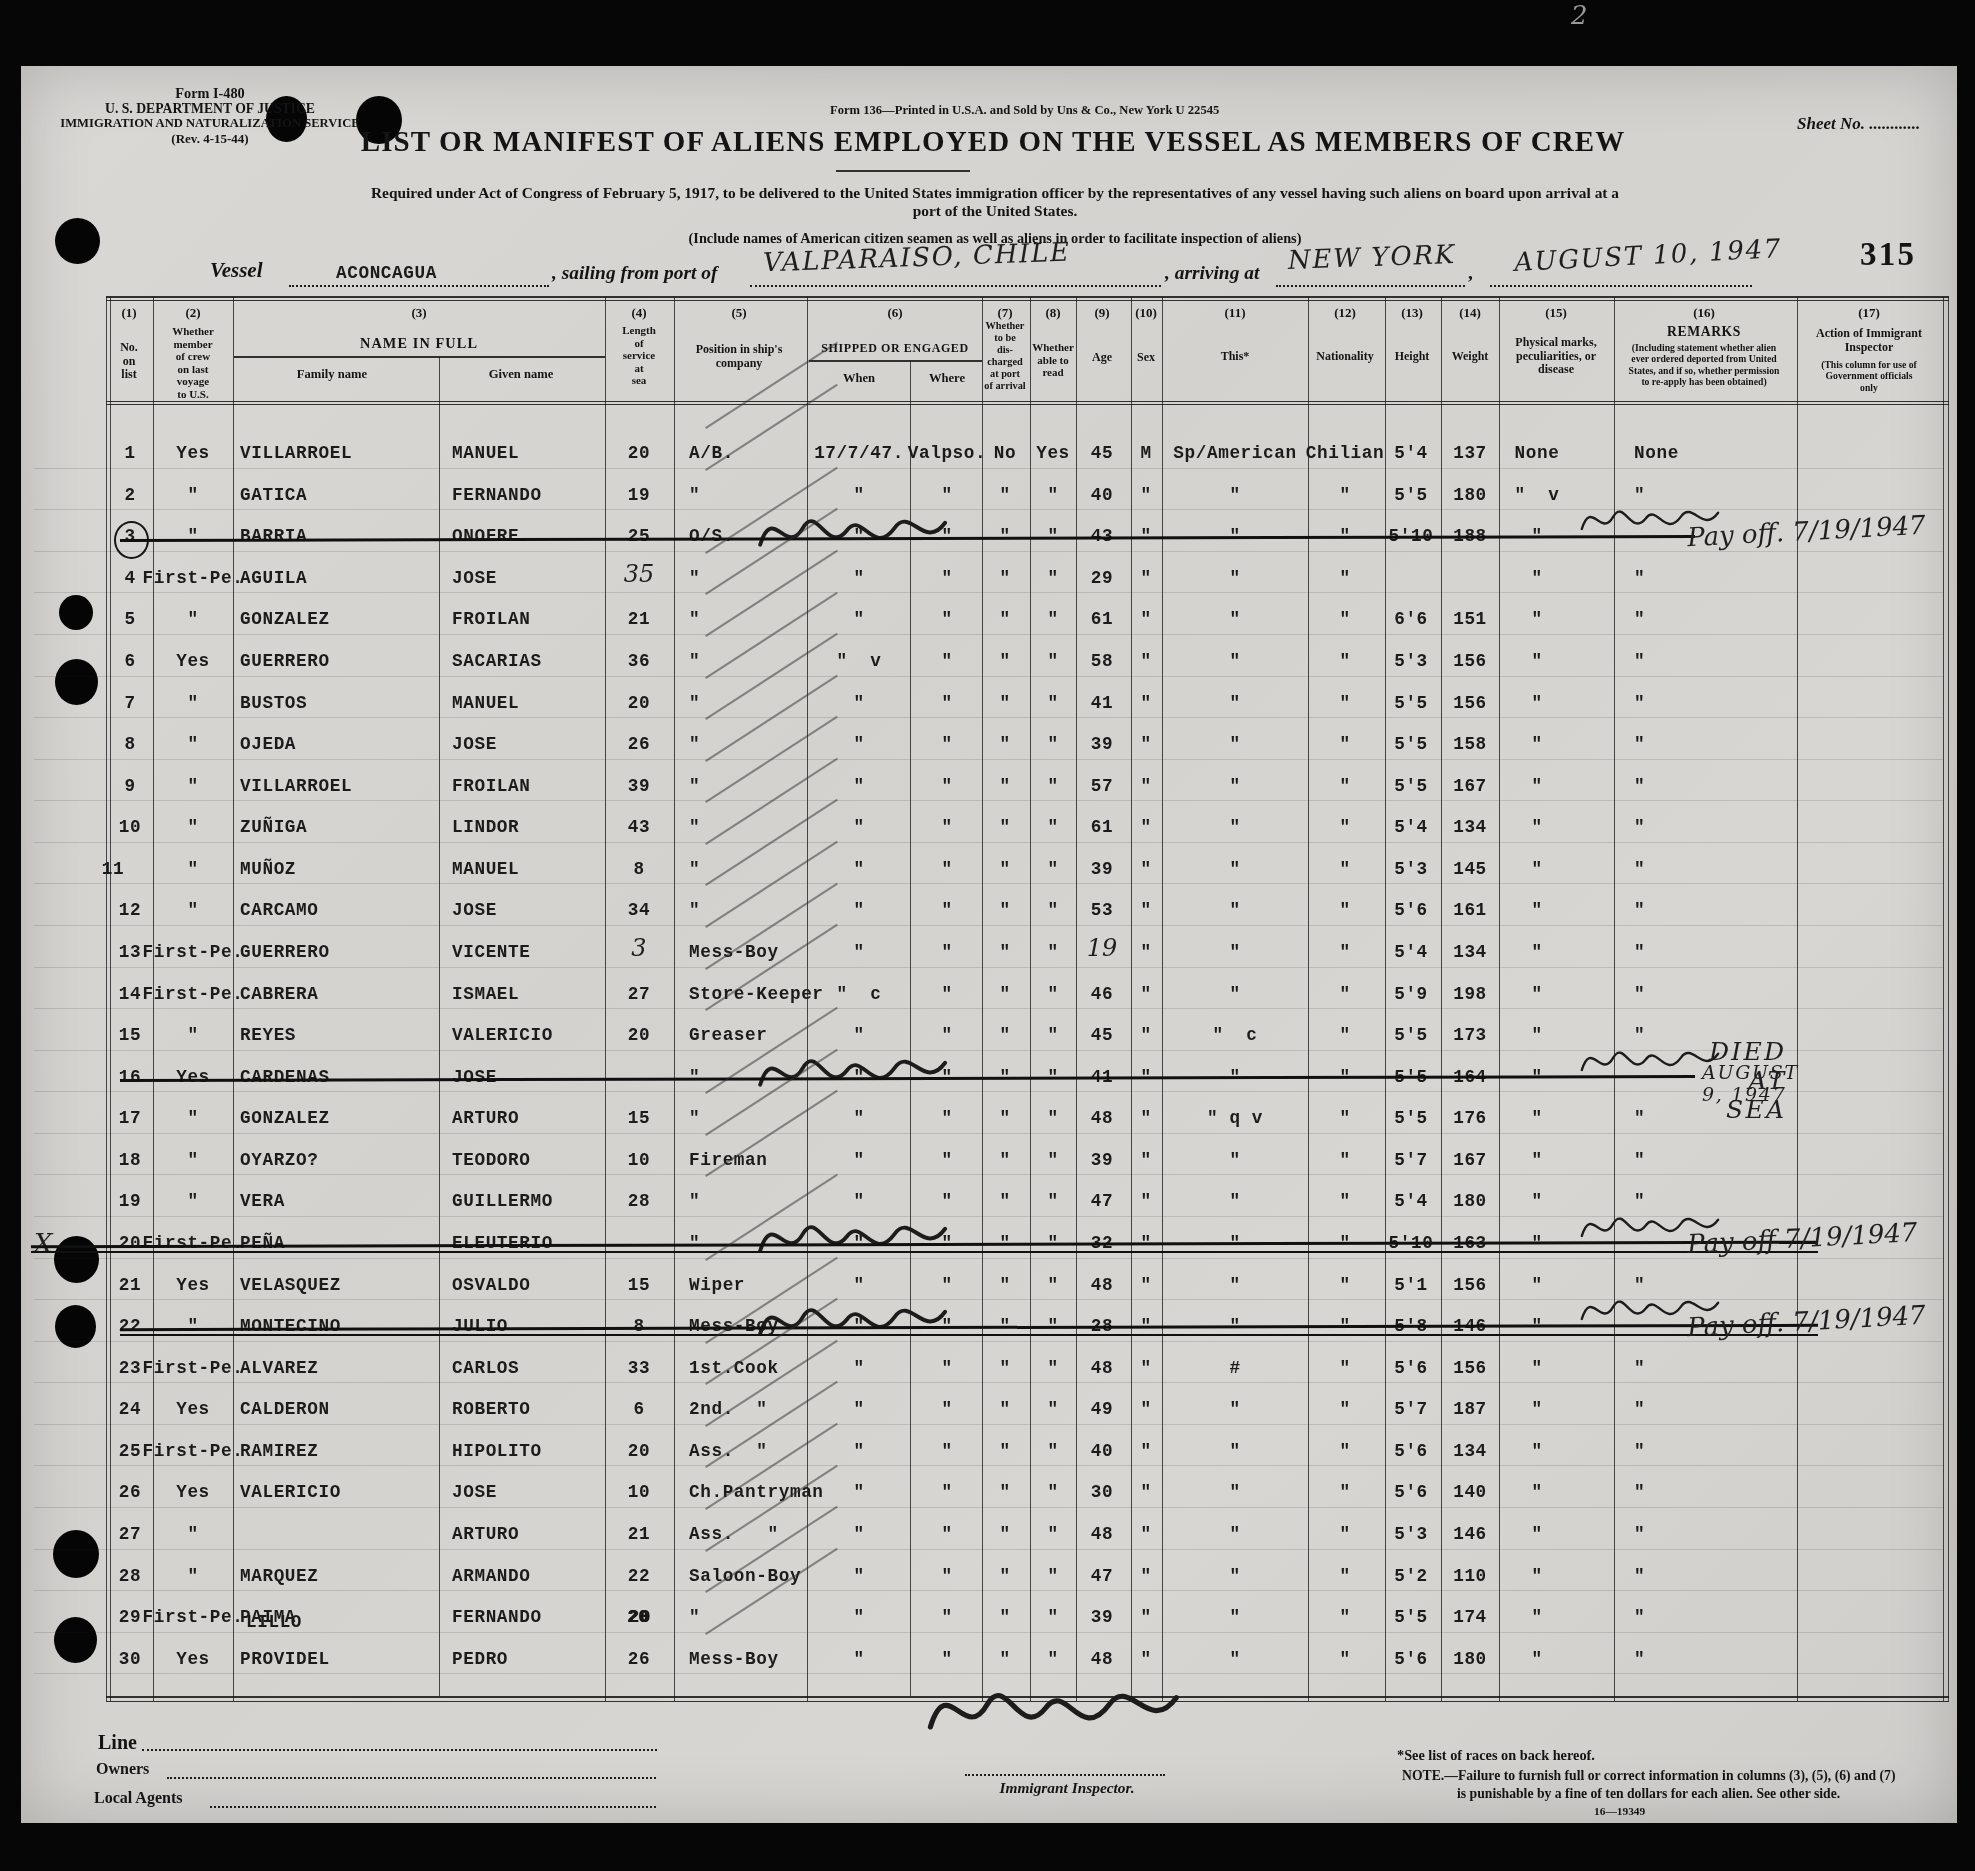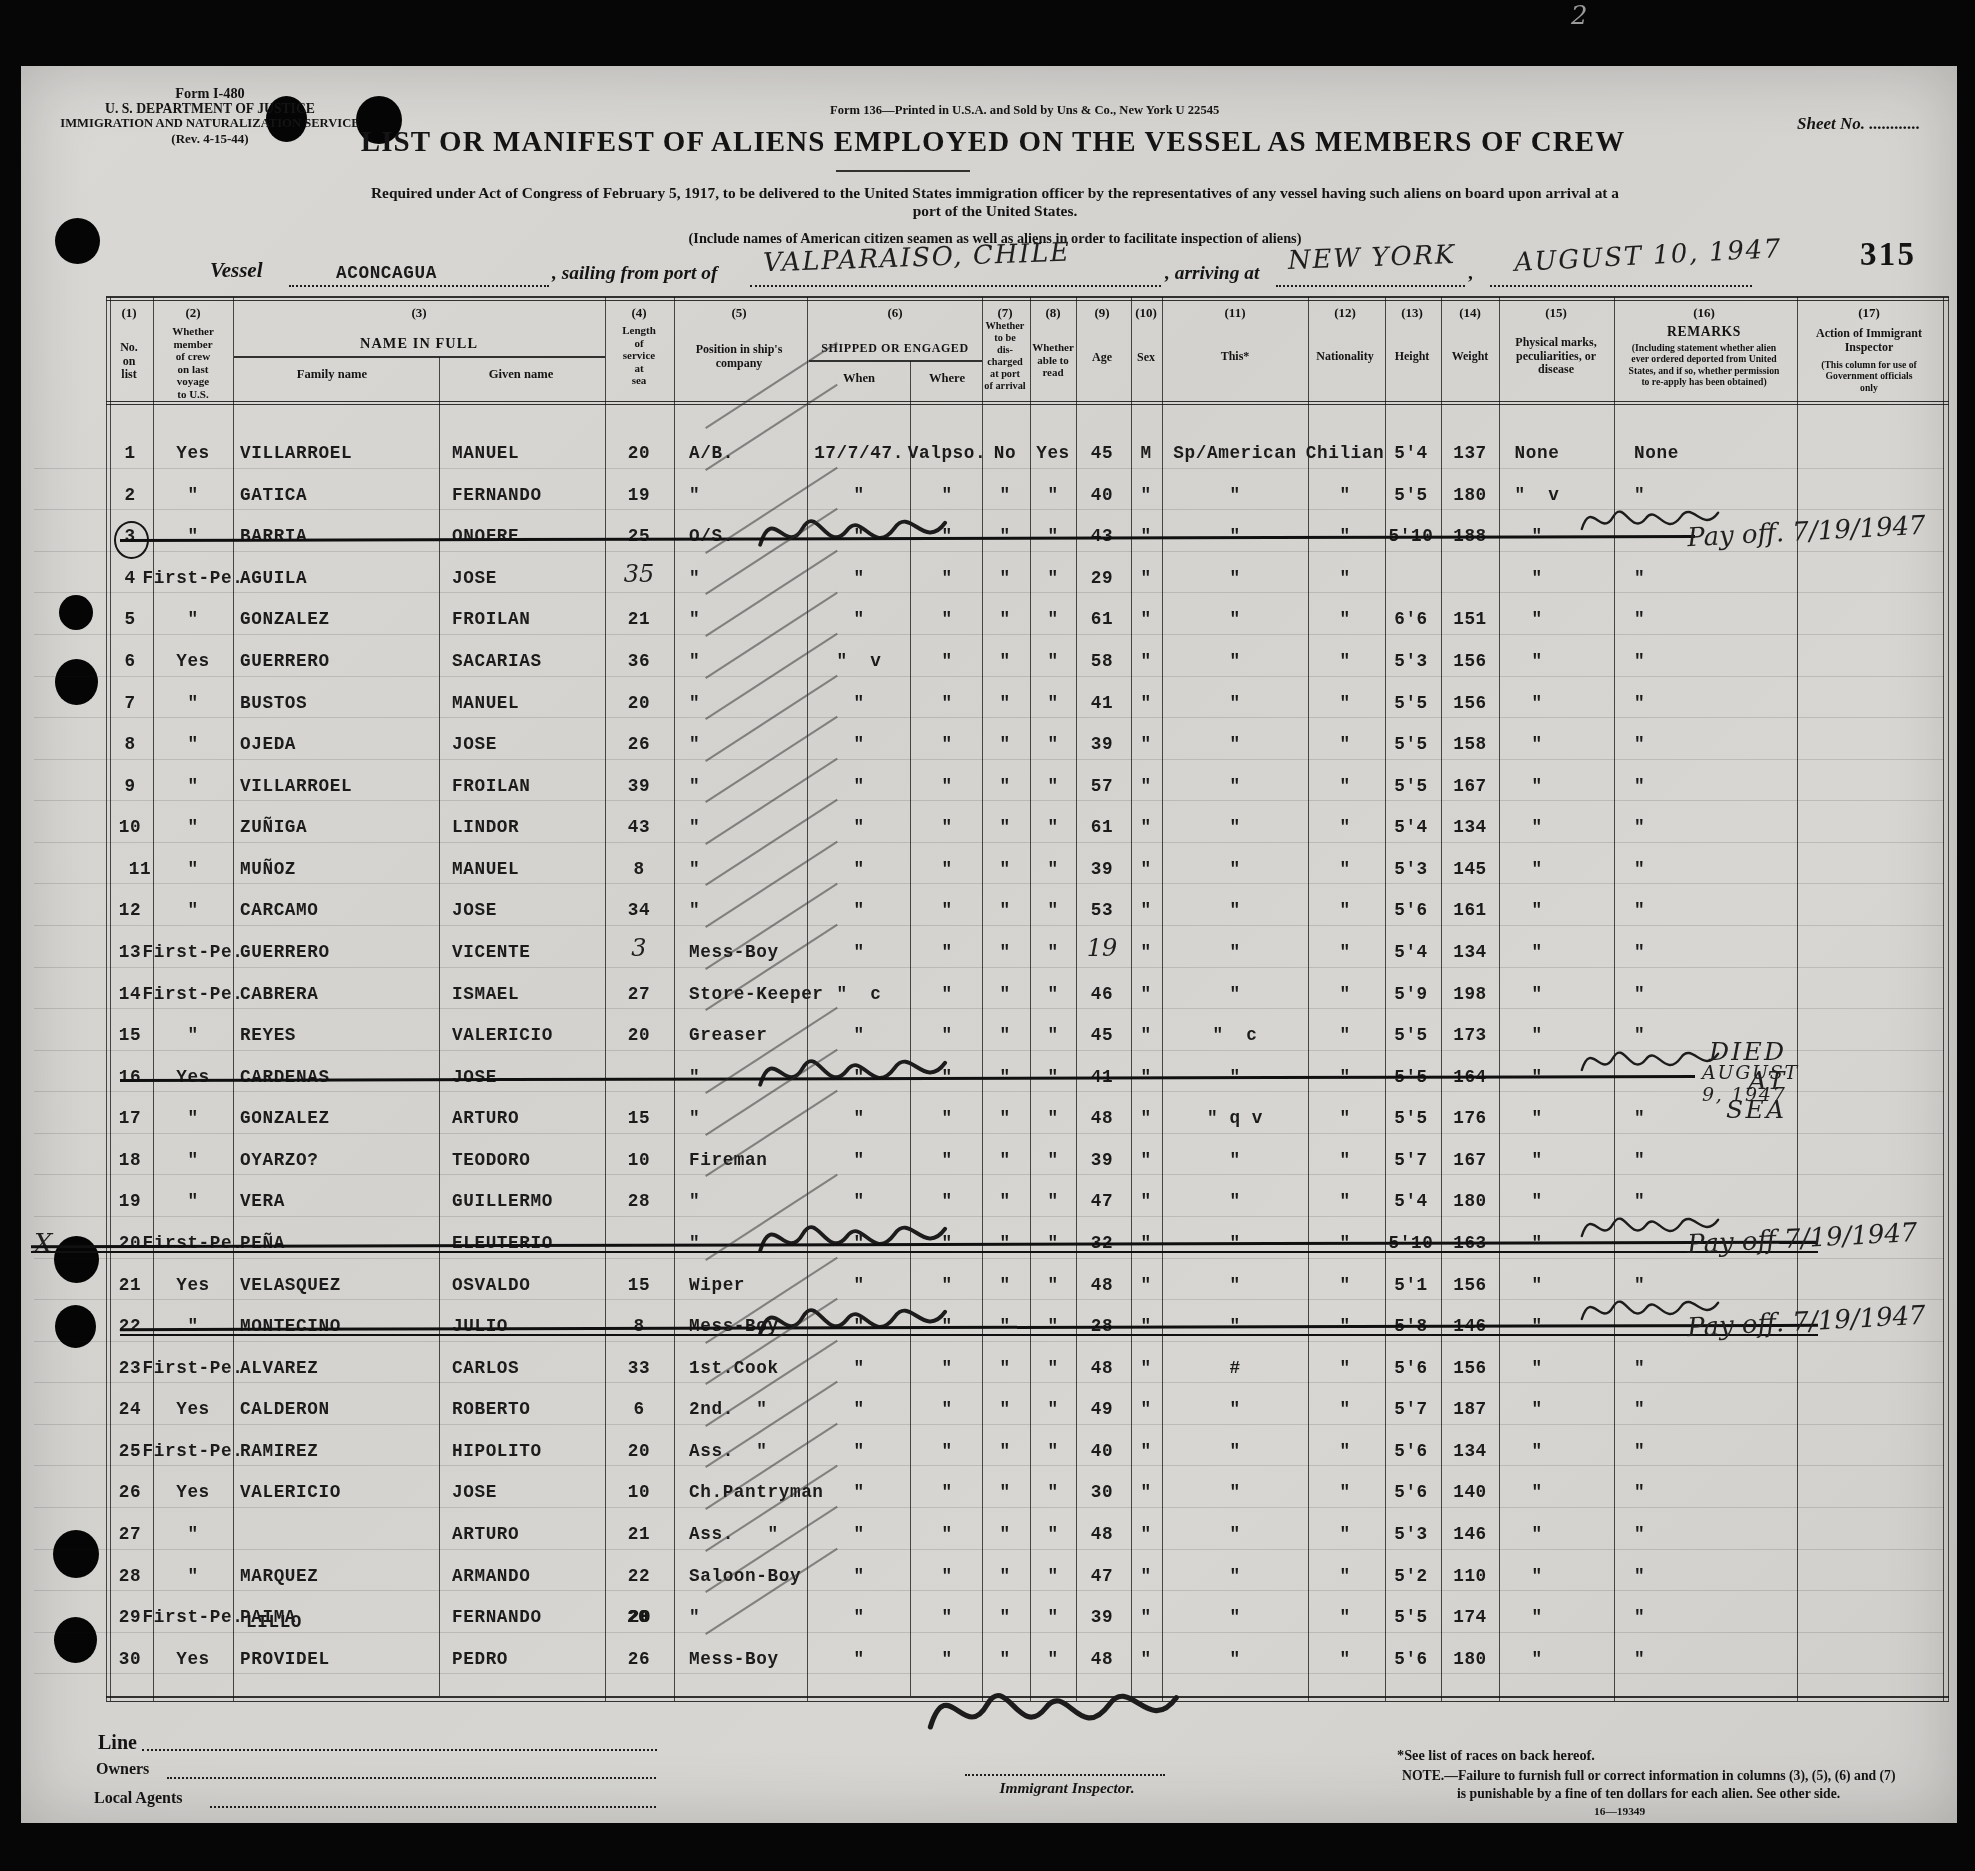--- a/index.html
+++ b/index.html
@@ -393,21 +393,21 @@
     <div class="abs typed" style="top: 817px; left: 1053px; transform: translateX(-50%); text-align: center;">"</div>
     <div class="abs typed" style="top: 817px; left: 1102px; transform: translateX(-50%); text-align: center;">61</div>
     <div class="abs typed" style="top: 817px; left: 1146px; transform: translateX(-50%); text-align: center;">"</div>
     <div class="abs typed" style="top: 817px; left: 1235px; transform: translateX(-50%); text-align: center;">"</div>
     <div class="abs typed" style="top: 817px; left: 1345px; transform: translateX(-50%); text-align: center;">"</div>
     <div class="abs typed" style="top: 817px; left: 1411px; transform: translateX(-50%); text-align: center;">5'4</div>
     <div class="abs typed" style="top: 817px; left: 1470px; transform: translateX(-50%); text-align: center;">134</div>
     <div class="abs typed" style="top: 817px; left: 1537px; transform: translateX(-50%); text-align: center;">"</div>
     <div class="abs typed" style="top: 817px; left: 1634px;">"</div>
     <div class="slash" style="left: 706px; top: 801px; width: 157px;"></div>
-    <div class="abs typed" style="top: 859px; left: 140px; transform: translateX(-50%); text-align: center;">11</div>
+    <div class="abs typed" style="top: 859px; left: 113px; transform: translateX(-50%); text-align: center;">11</div>
     <div class="abs typed" style="top: 859px; left: 193px; transform: translateX(-50%); text-align: center;">"</div>
     <div class="abs typed" style="top: 859px; left: 240px;">MUÑOZ</div>
     <div class="abs typed" style="top: 859px; left: 452px;">MANUEL</div>
     <div class="abs typed" style="top: 859px; left: 639px; transform: translateX(-50%); text-align: center;">8</div>
     <div class="abs typed" style="top: 859px; left: 689px;">"</div>
     <div class="abs typed" style="top: 859px; left: 859px; transform: translateX(-50%); text-align: center;">"</div>
     <div class="abs typed" style="top: 859px; left: 947px; transform: translateX(-50%); text-align: center;">"</div>
     <div class="abs typed" style="top: 859px; left: 1005px; transform: translateX(-50%); text-align: center;">"</div>
     <div class="abs typed" style="top: 859px; left: 1053px; transform: translateX(-50%); text-align: center;">"</div>
     <div class="abs typed" style="top: 859px; left: 1102px; transform: translateX(-50%); text-align: center;">39</div>

